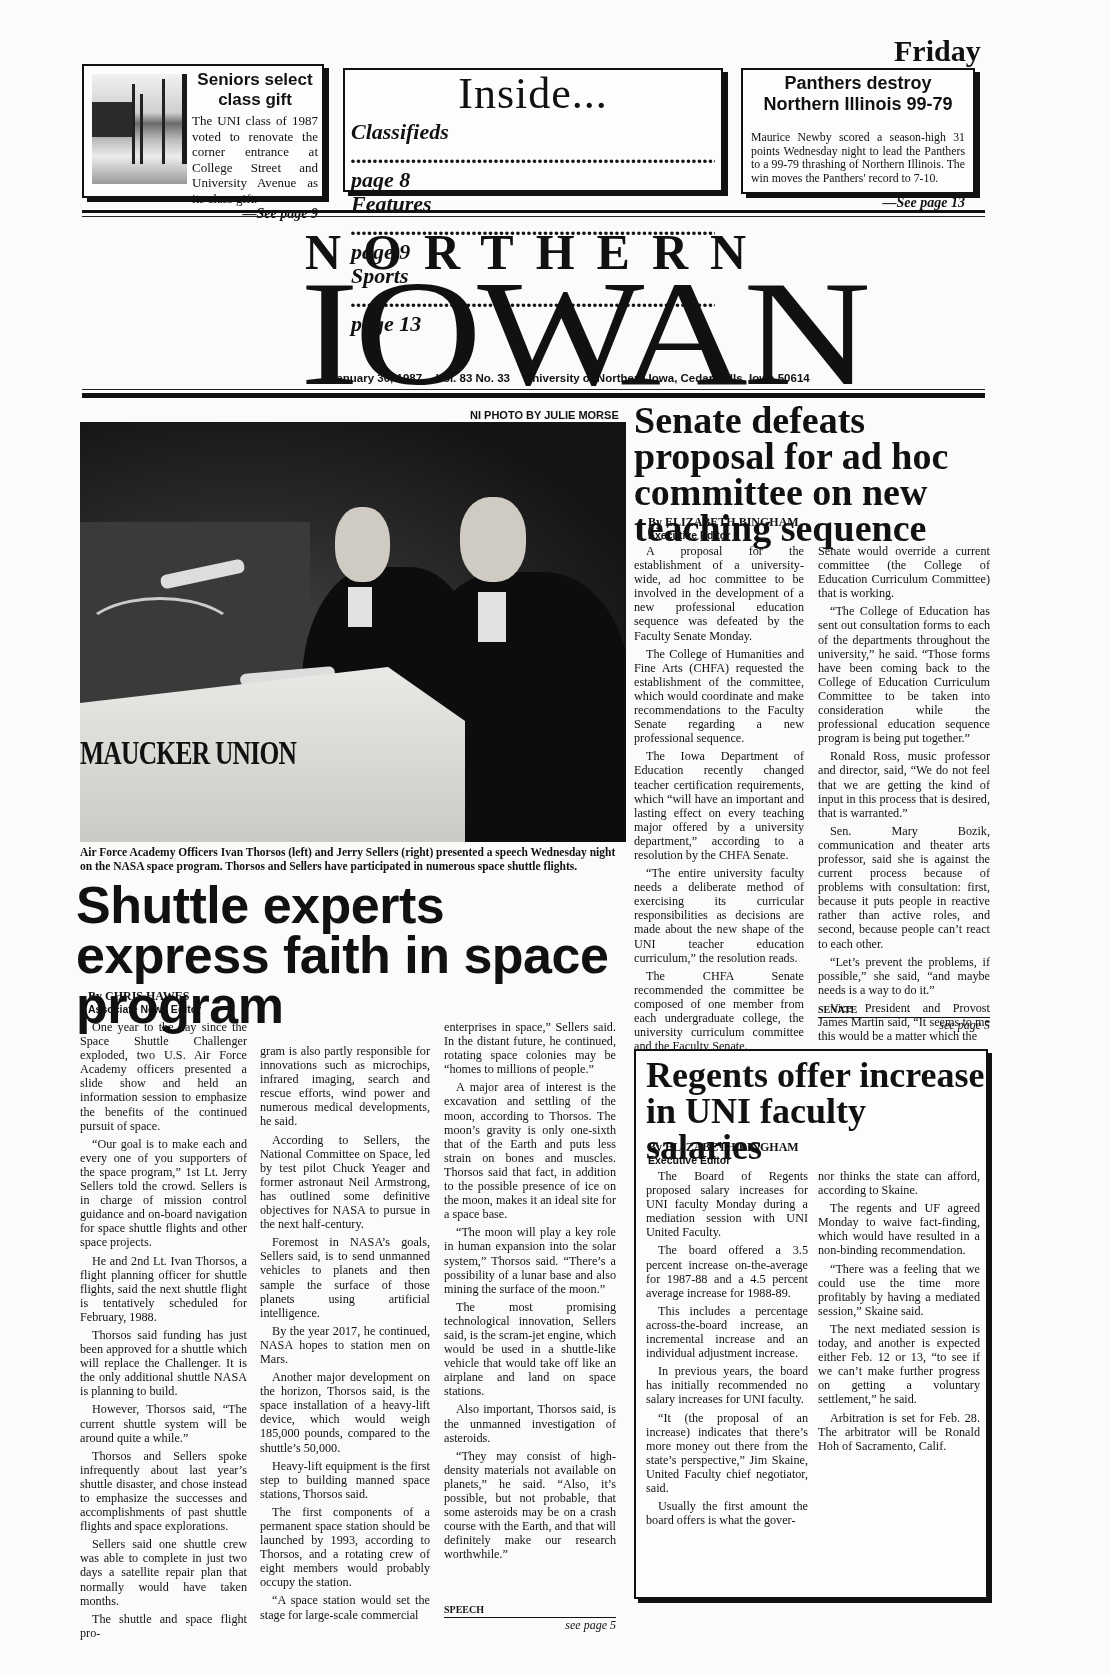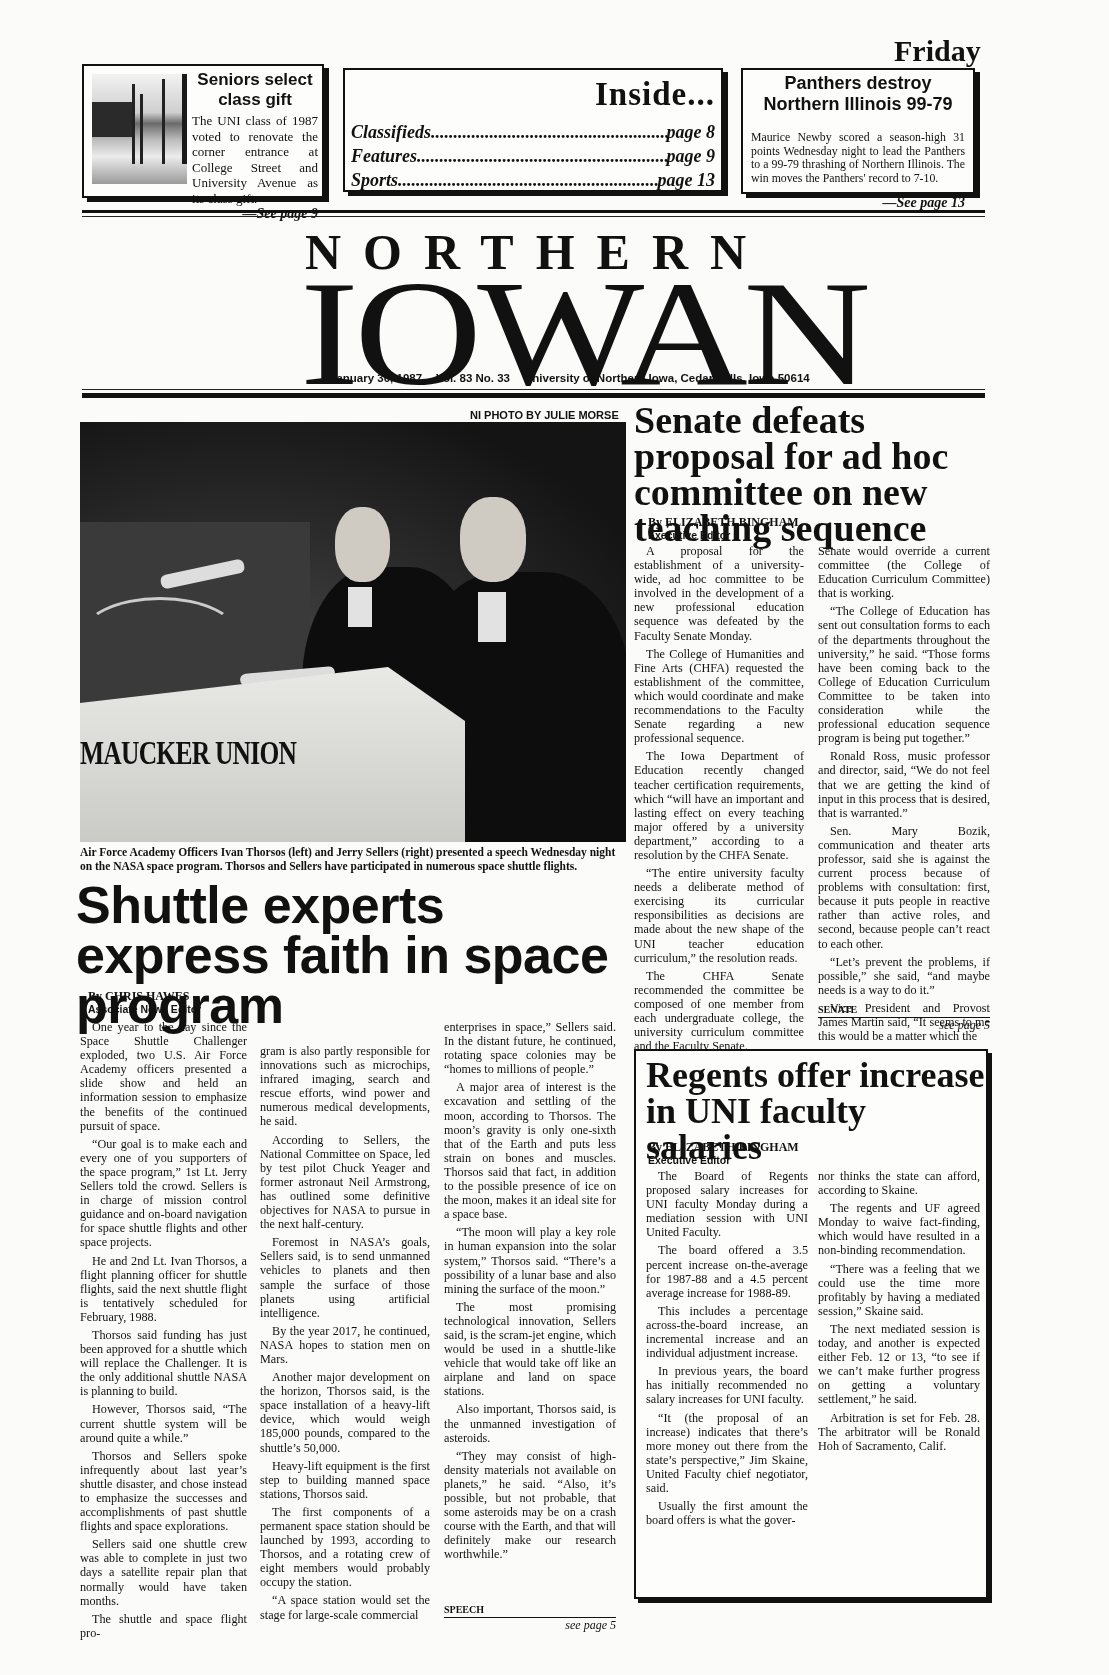--- a/index.html
+++ b/index.html
@@ -18,22 +18,22 @@
     position: absolute; left: 8px; top: 8px; width: 95px; height: 110px;
     background: linear-gradient(180deg,#f2f2f2 0%,#cfcfcf 35%,#6b6b6b 45%,#bdbdbd 60%,#ececec 75%,#9a9a9a 100%);
     overflow: hidden;
   }
   .teaser-photo .tree { position: absolute; bottom: 20px; width: 3px; background: #222; }
   .teaser-photo .bldg { position: absolute; left: 0; top: 28px; width: 40px; height: 35px; background: #2a2a2a; }
   .teaser-title { font-family: "Liberation Sans", sans-serif; font-weight: bold; font-size: 17px; text-align: center; line-height: 20px; }
   .teaser-body { font-size: 13px; line-height: 15.5px; text-align: justify; }
   .see-page { font-style: italic; font-weight: bold; text-align: right; font-size: 14px; }
 
-  .inside-title { font-size: 33px; font-weight: bold; text-align: right; letter-spacing: 1px; line-height: 40px; }
-  .inside-row { display: flex; font-style: italic; font-weight: bold; font-size: 18px; line-height: 24px; }
+  .inside-title { font-size: 44px; font-weight: normal; text-align: center; letter-spacing: 1px; line-height: 40px; }
+  .inside-row { display: flex; font-style: italic; font-weight: bold; font-size: 22px; line-height: 24px; flex-direction: column; }
   .inside-row .dots { flex: 1; overflow: hidden; white-space: nowrap; }
   .inside-row .dots::after { content: "................................................................................"; }
 
   .rule-thin { position: absolute; height: 1px; background: #222; }
   .rule-thick { position: absolute; height: 4px; background: #111; }
 
   .masthead-top { font-size: 50px; letter-spacing: 22px; line-height: 54px; font-weight: bold; }
   .masthead-main { font-size: 150px; line-height: 130px; letter-spacing: -4px; transform: scaleX(1.18); transform-origin: left top; }
   .dateline { font-family: "Liberation Sans", sans-serif; font-size: 11.5px; font-weight: bold; }
 

